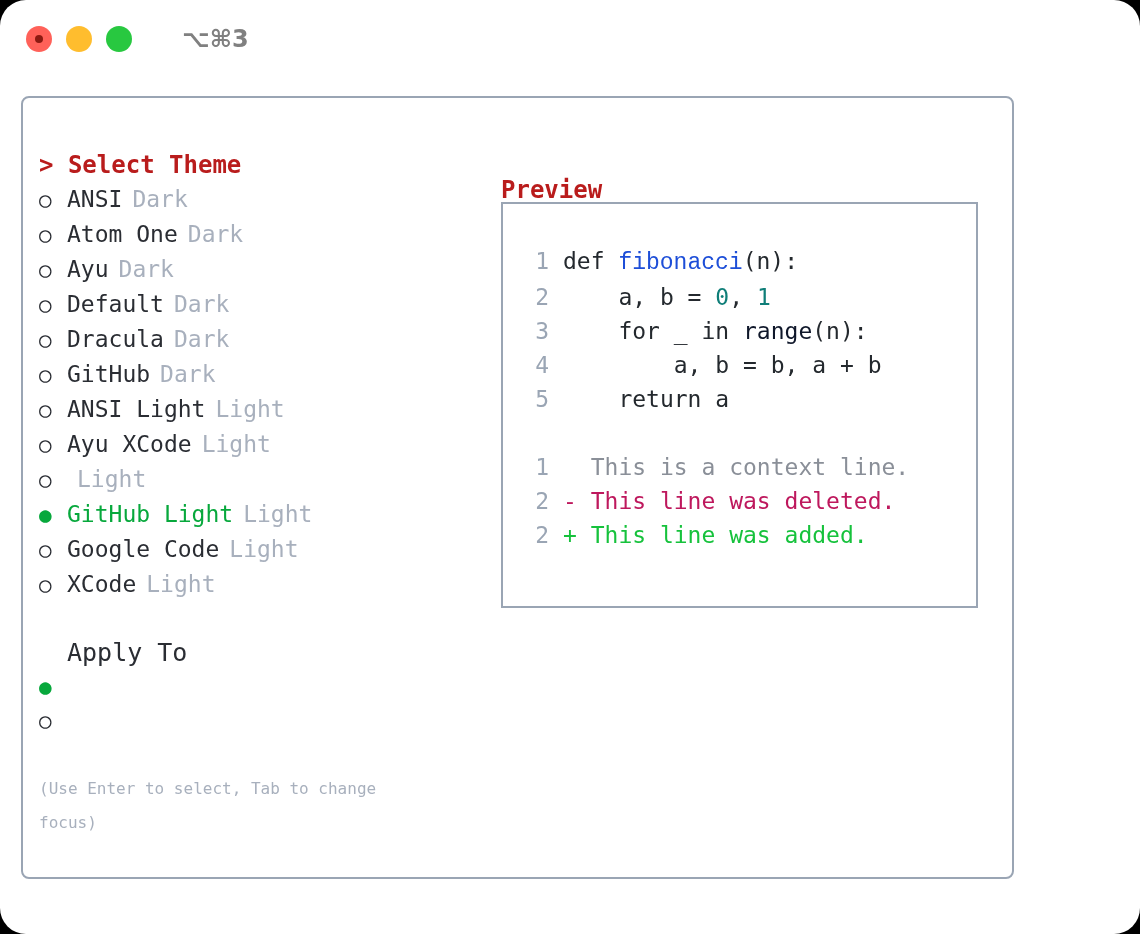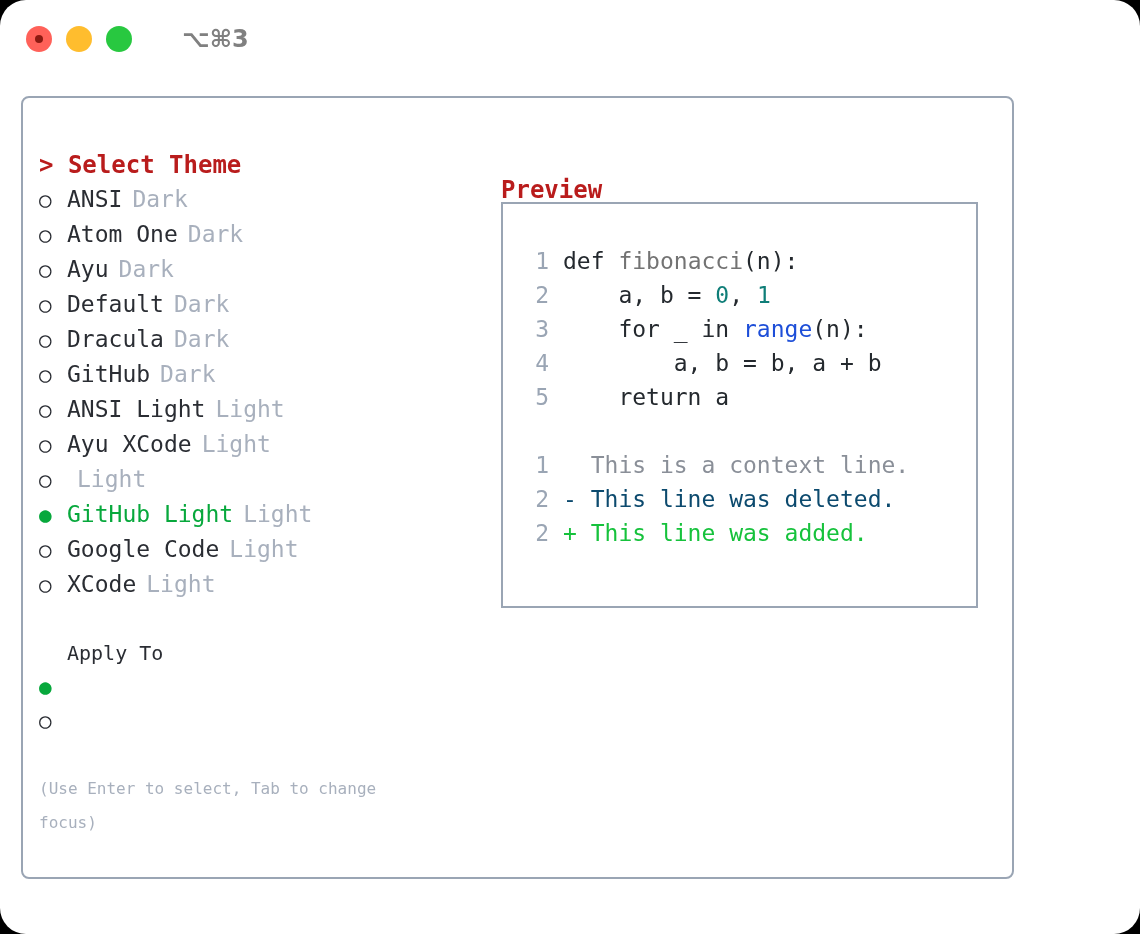--- a/index.html
+++ b/index.html
@@ -116,21 +116,21 @@
   }
   .marker.sel { color: #07a83c; }
   .opt-name { color: #2a2d33; }
   .opt-row.selected .opt-name { color: #07a83c; text-align: right; }
   .opt-suffix {
     color: #a8b0bd;
     margin-left: 10px;
   }
   .spacer { height: 34px; }
   .indent-head {
-    font-size: 20px;
+    font-size: 25px;
     line-height: 34px;
     color: #2a2d33;
     padding-left: 28px;
     white-space: pre;
   }
 
   #help-text {
     margin-top: 34px;
     font-size: 16px;
     line-height: 34px;
@@ -158,25 +158,25 @@
   .code-line { display: flex; }
   .lineno {
     width: 34px;
     flex: none;
     text-align: right;
     color: #9aa5b4;
     padding-right: 14px;
   }
   .blank-line { height: 34px; }
   .tok-plain { color: #24292e; }
-  .tok-fn    { color: #737373; }
+  .tok-fn    { color: #1d4ed8; font-family: Liberation Mono, monospace; }
   .tok-num   { color: #0f7e78; }
-  .tok-call  { color: #1d4ed8; }
+  .tok-call  { color: #0f172a; }
   .tok-ctx   { color: #8a8f98; }
-  .tok-del   { color: #0c4a6e; }
+  .tok-del   { color: #be185d; }
   .tok-add   { color: #16c23c; }
 </style>
 </head>
 <body>
 
 <div id="page">
 
   <div id="titlebar">
     <div class="light red"></div>
     <div class="light yellow"></div>

